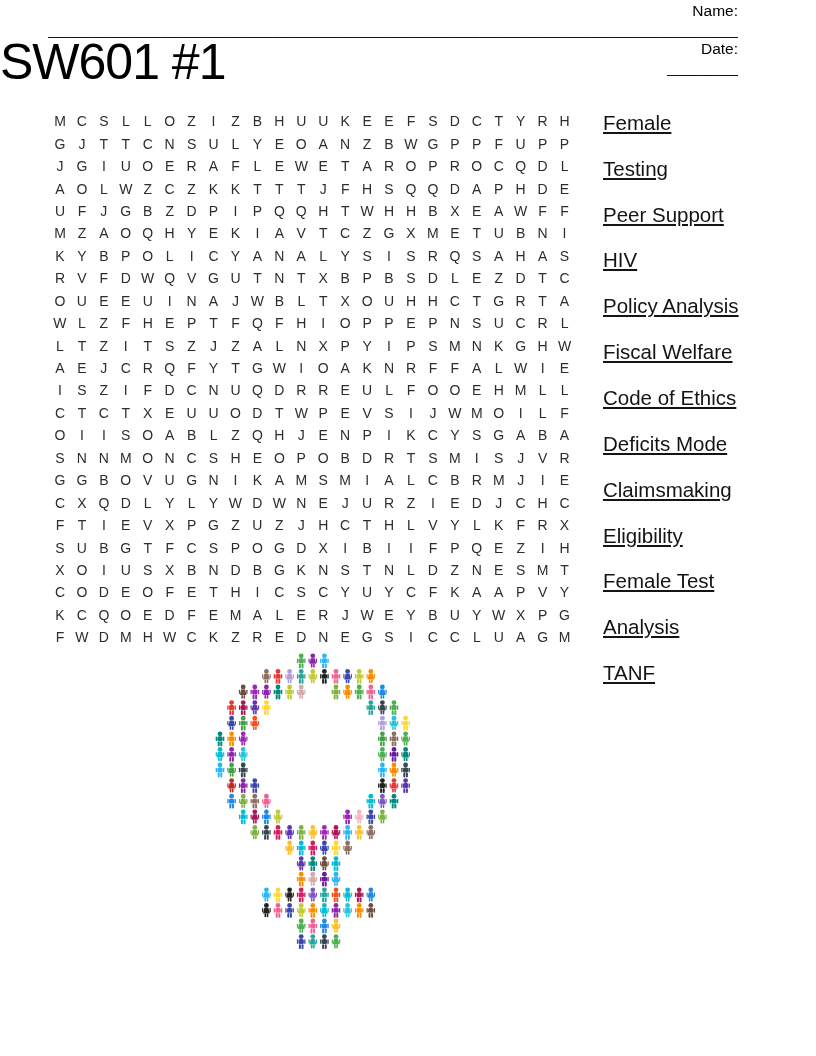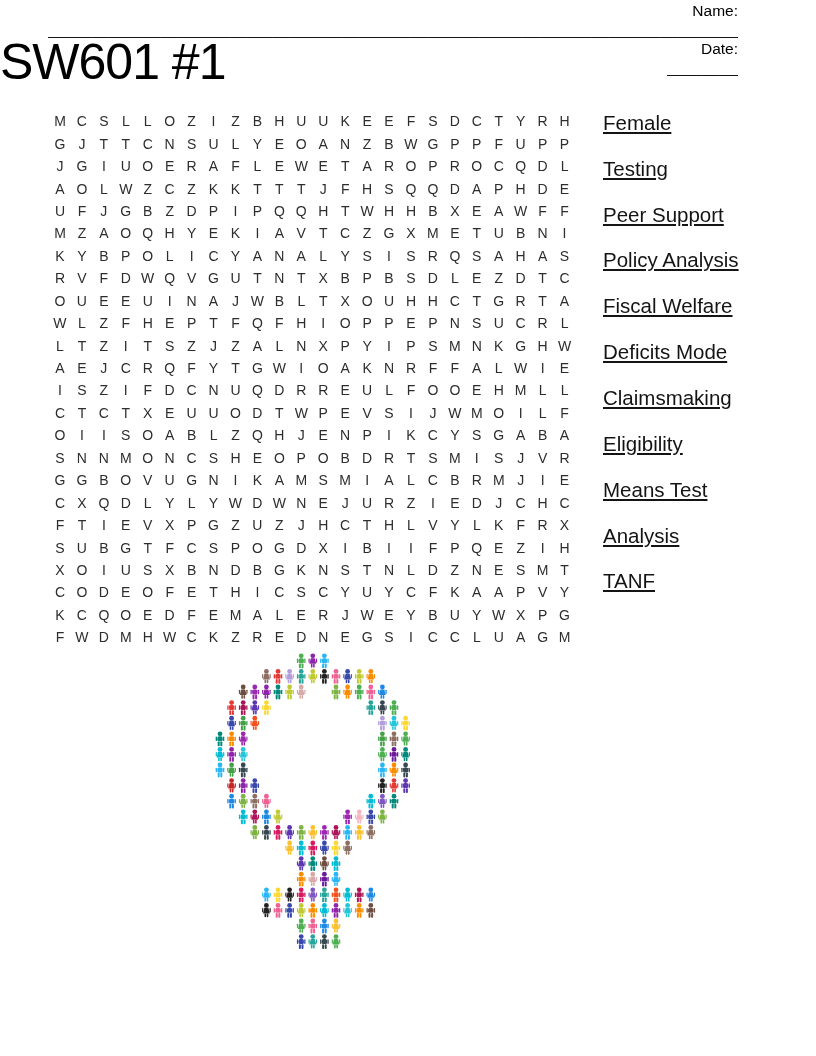--- a/index.html
+++ b/index.html
@@ -640,26 +640,28 @@
     <span>U</span>
     <span>A</span>
     <span>G</span>
     <span>M</span>
   </div>
 
 <ul class="words" id="words">
     <li>Female</li>
     <li>Testing</li>
     <li>Peer Support</li>
+    <li>HIV</li>
     <li>Policy Analysis</li>
     <li>Fiscal Welfare</li>
+    <li>Code of Ethics</li>
     <li>Deficits Mode</li>
     <li>Claimsmaking</li>
     <li>Eligibility</li>
-    <li>Means Test</li>
+    <li>Female Test</li>
     <li>Analysis</li>
     <li>TANF</li>
   </ul>
 
 <svg class="symbol" id="symbol" viewBox="0 0 250 310">
     <g transform="translate(110.2 7.8)" fill="#4caf50">
       <circle cx="0" cy="-5" r="2.4"></circle>
       <rect x="-2.7" y="-2.5" width="5.4" height="4.9" rx="1.6"></rect>
          <rect x="-4.3" y="-2.3" width="1.3" height="4.6" rx="0.65"></rect>
          <rect x="3.0" y="-2.3" width="1.3" height="4.6" rx="0.65"></rect>

